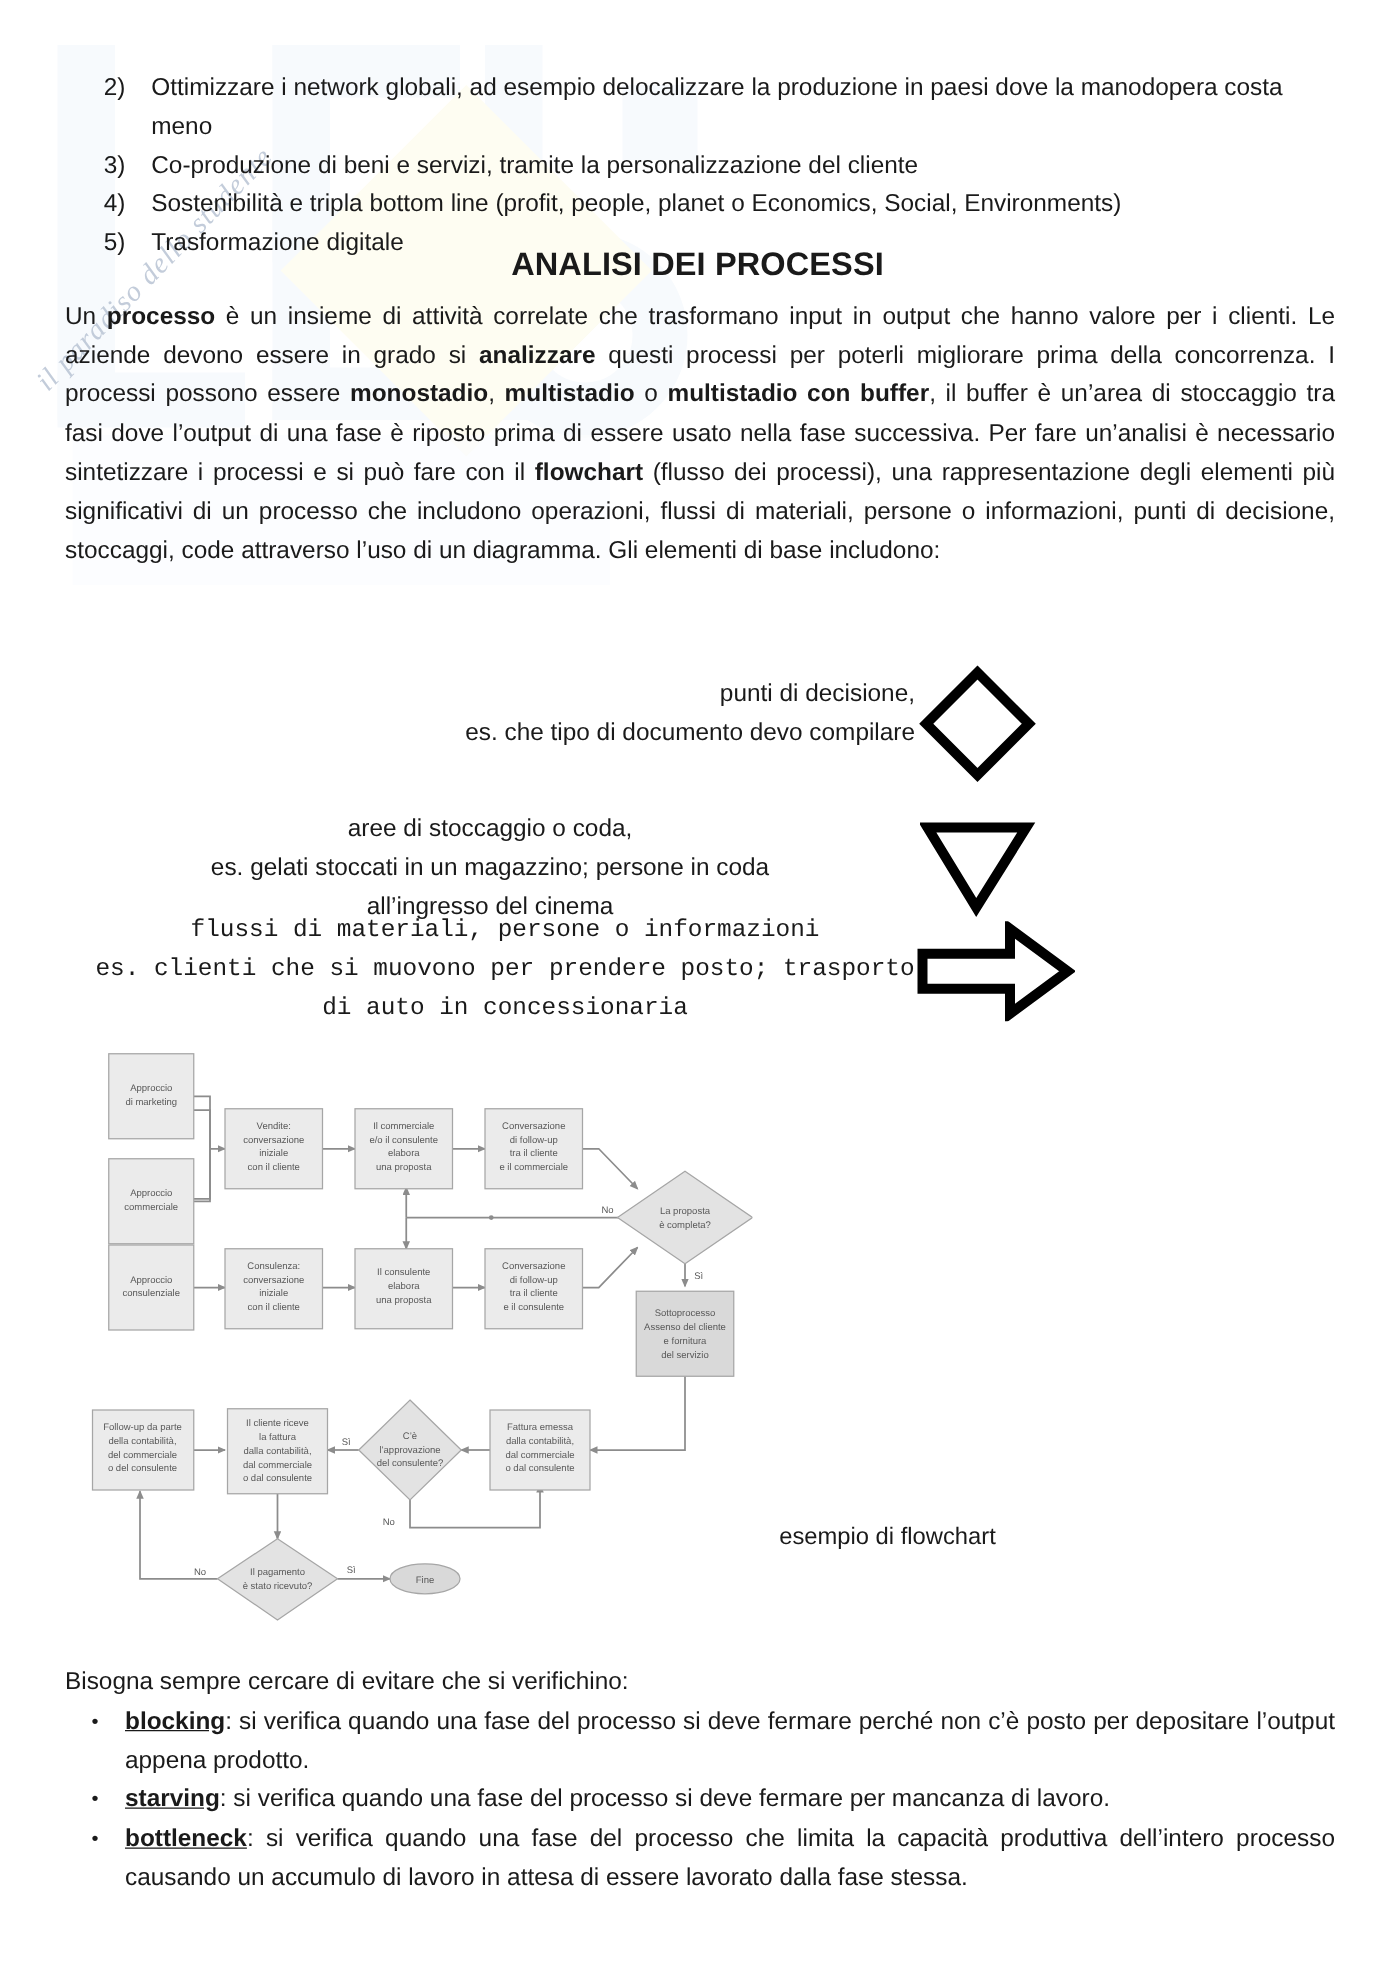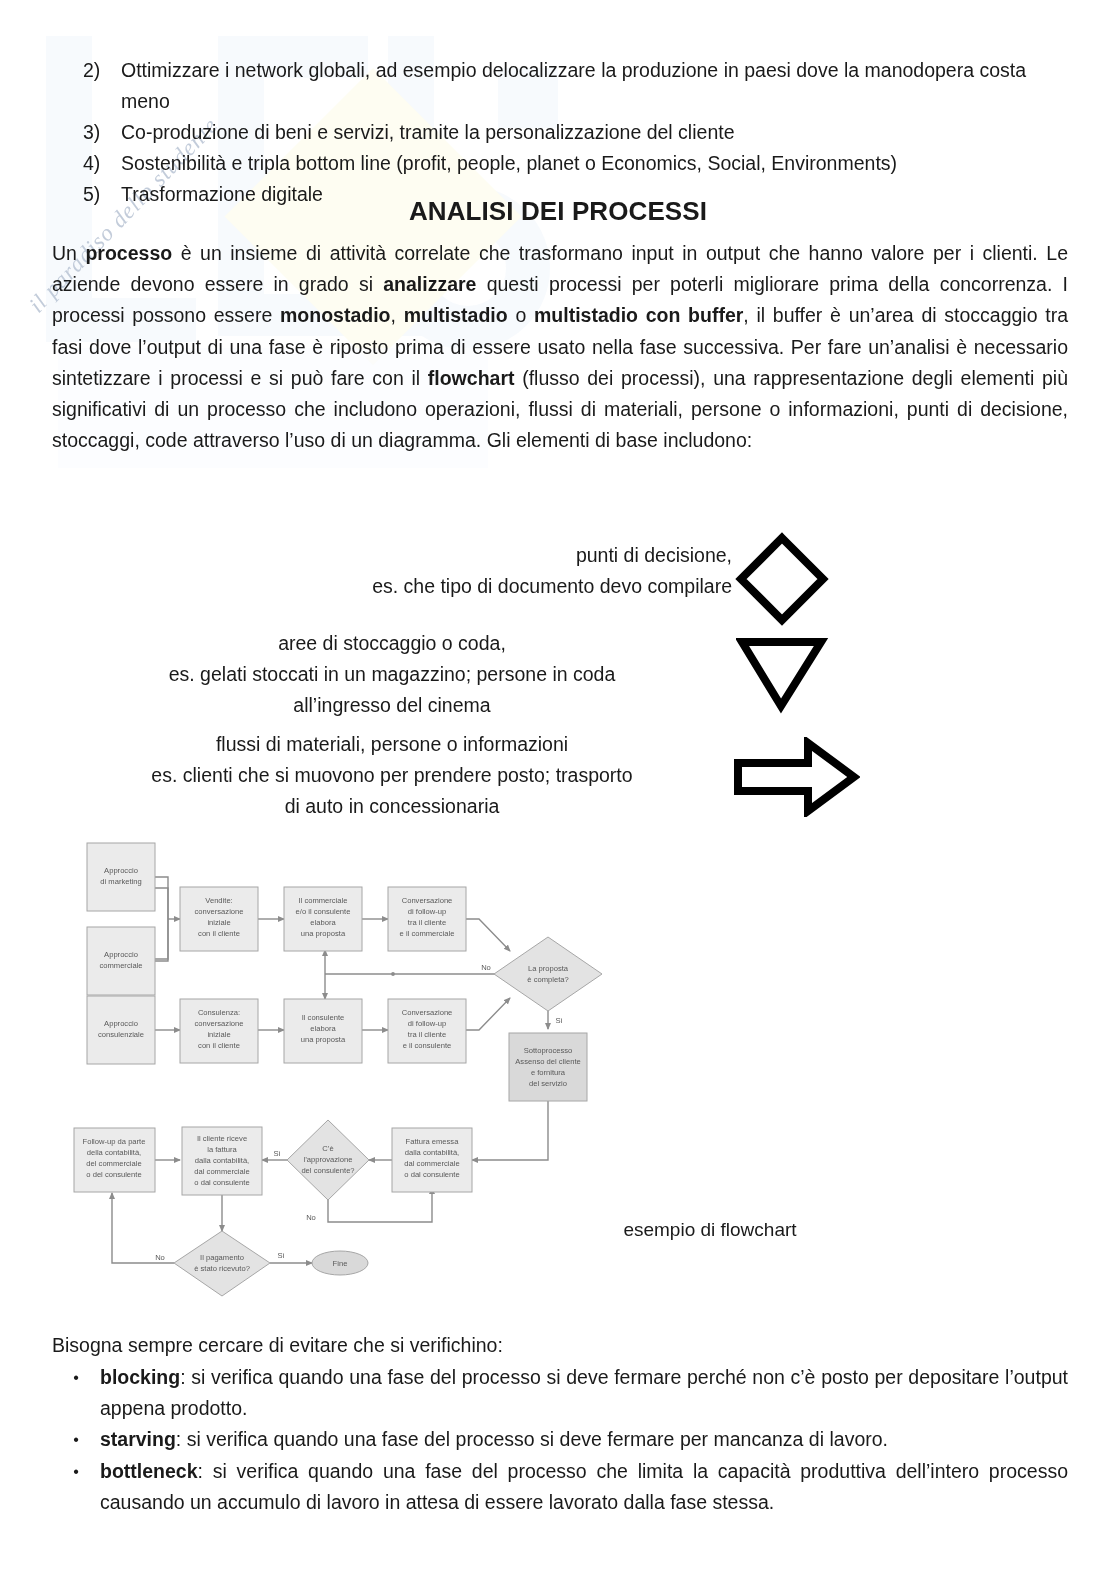--- a/index.html
+++ b/index.html
@@ -163,21 +163,21 @@
     align-items: flex-start;
     text-align: justify;
   }
   .bul-dot {
     flex: 0 0 48px;
     text-align: center;
     font-size: 16px;
     line-height: 31.2px;
   }
   .bul-text { flex: 1 1 auto; }
-  .bul-text b { font-weight: bold; }
+  .bul-text b { font-weight: bold; text-decoration: underline; }
 </style>
 </head>
 <body>
 
 <div id="page">
 
   <div class="wm-wrap">
     <svg class="wm-logo" viewBox="0 0 560 470">
       <g opacity="0.55">
         <rect x="18" y="8" width="46" height="300" fill="#cfe0f2"></rect>
@@ -227,33 +227,33 @@
     <div class="sym-block" style="top:540px;height:80px;">
       <div class="sym-cap" style="left:0;top:0;text-align:right;">
         <div>punti di decisione,</div>
         <div>es. che tipo di documento devo compilare</div>
       </div>
       <svg class="sym-art" style="left:682px;top:-9px;" width="96" height="96" viewBox="0 0 96 96">
         <polygon points="48,7 89,48 48,89 7,48" fill="none" stroke="#000000" stroke-width="8"></polygon>
       </svg>
     </div>
 
-    <div class="sym-block" style="top:628px;height:95px;">
+    <div class="sym-block" style="top:648px;height:95px;">
       <div class="sym-cap" style="left:0;top:0;">
         <div>aree di stoccaggio o coda,</div>
         <div>es. gelati stoccati in un magazzino; persone in coda</div>
         <div>all’ingresso del cinema</div>
       </div>
       <svg class="sym-art" style="left:684px;top:8px;" width="94" height="78" viewBox="0 0 94 78">
         <polygon points="6,6 85,6 45,70" fill="none" stroke="#000000" stroke-width="8" stroke-linejoin="miter"></polygon>
       </svg>
     </div>
 
     <div class="sym-block" style="top:729px;height:95px;">
-      <div class="sym-cap" style="left:0;top:0;">
+      <div class="sym-cap" style="left:12px;top:0;font-family:Liberation Mono, monospace;">
         <div>flussi di materiali, persone o informazioni</div>
         <div>es. clienti che si muovono per prendere posto; trasporto</div>
         <div>di auto in concessionaria</div>
       </div>
       <svg class="sym-art" style="left:680px;top:8px;" width="128" height="80" viewBox="0 0 128 80">
         <polygon points="6,26 76,26 76,6 122,40 76,74 76,54 6,54" fill="none" stroke="#000000" stroke-width="8" stroke-linejoin="miter"></polygon>
       </svg>
     </div>
 
     <div class="fc">

